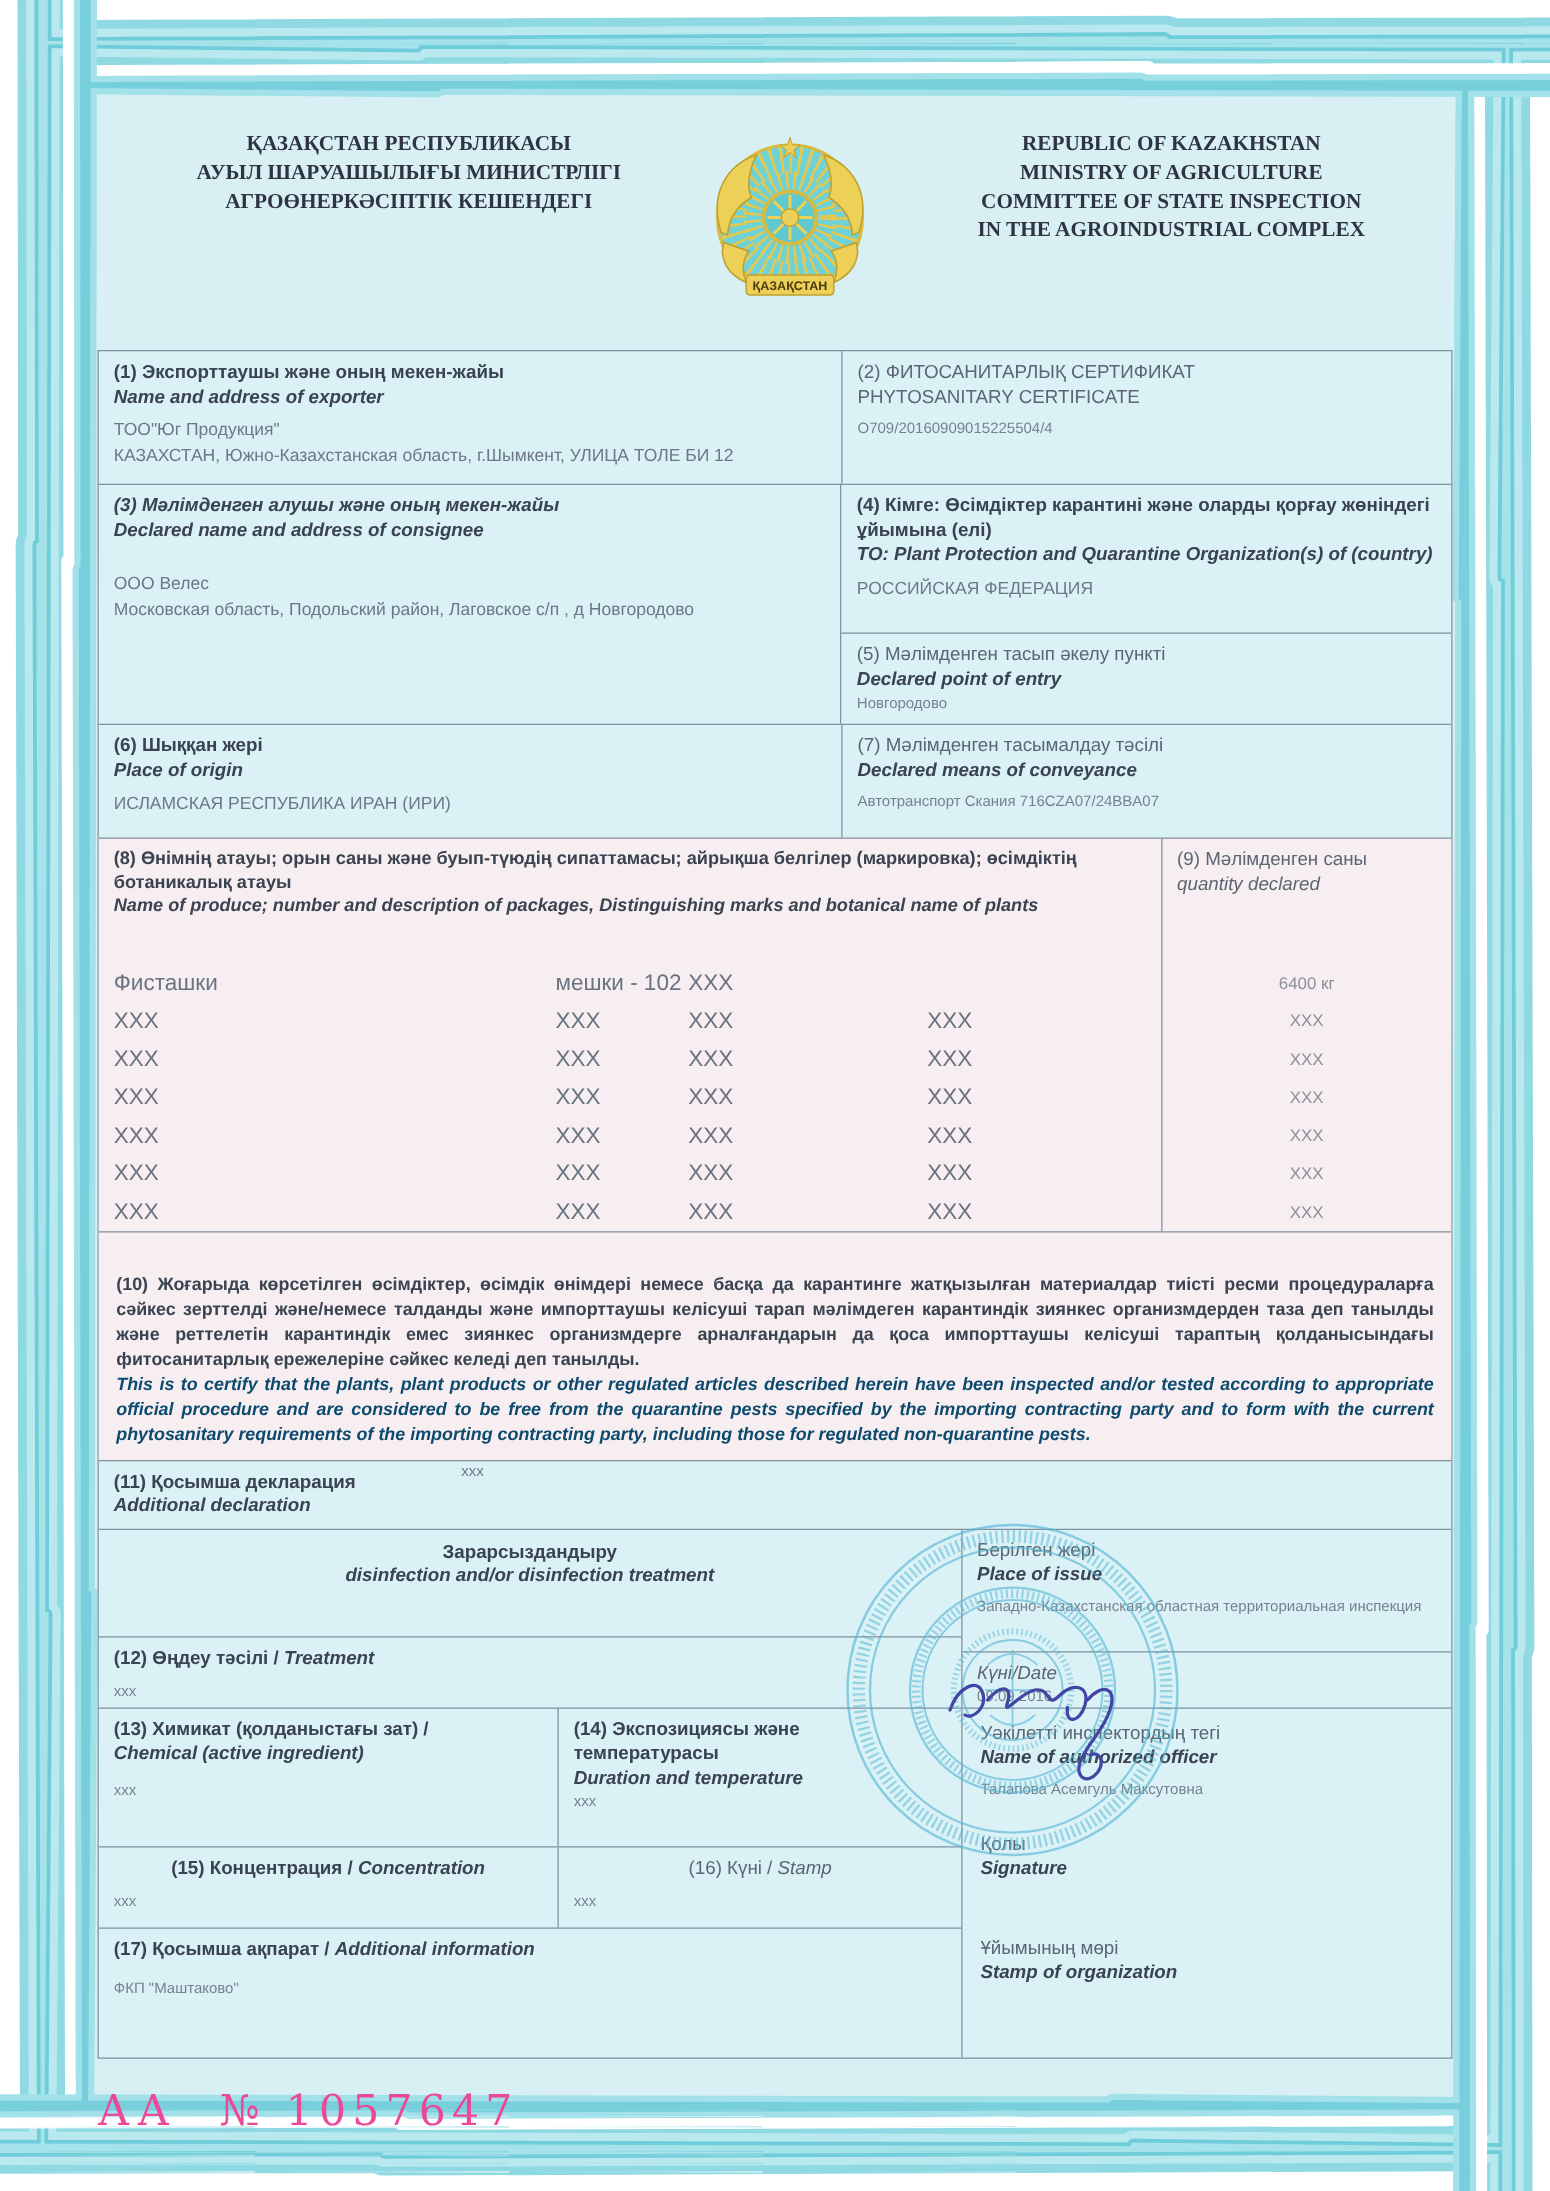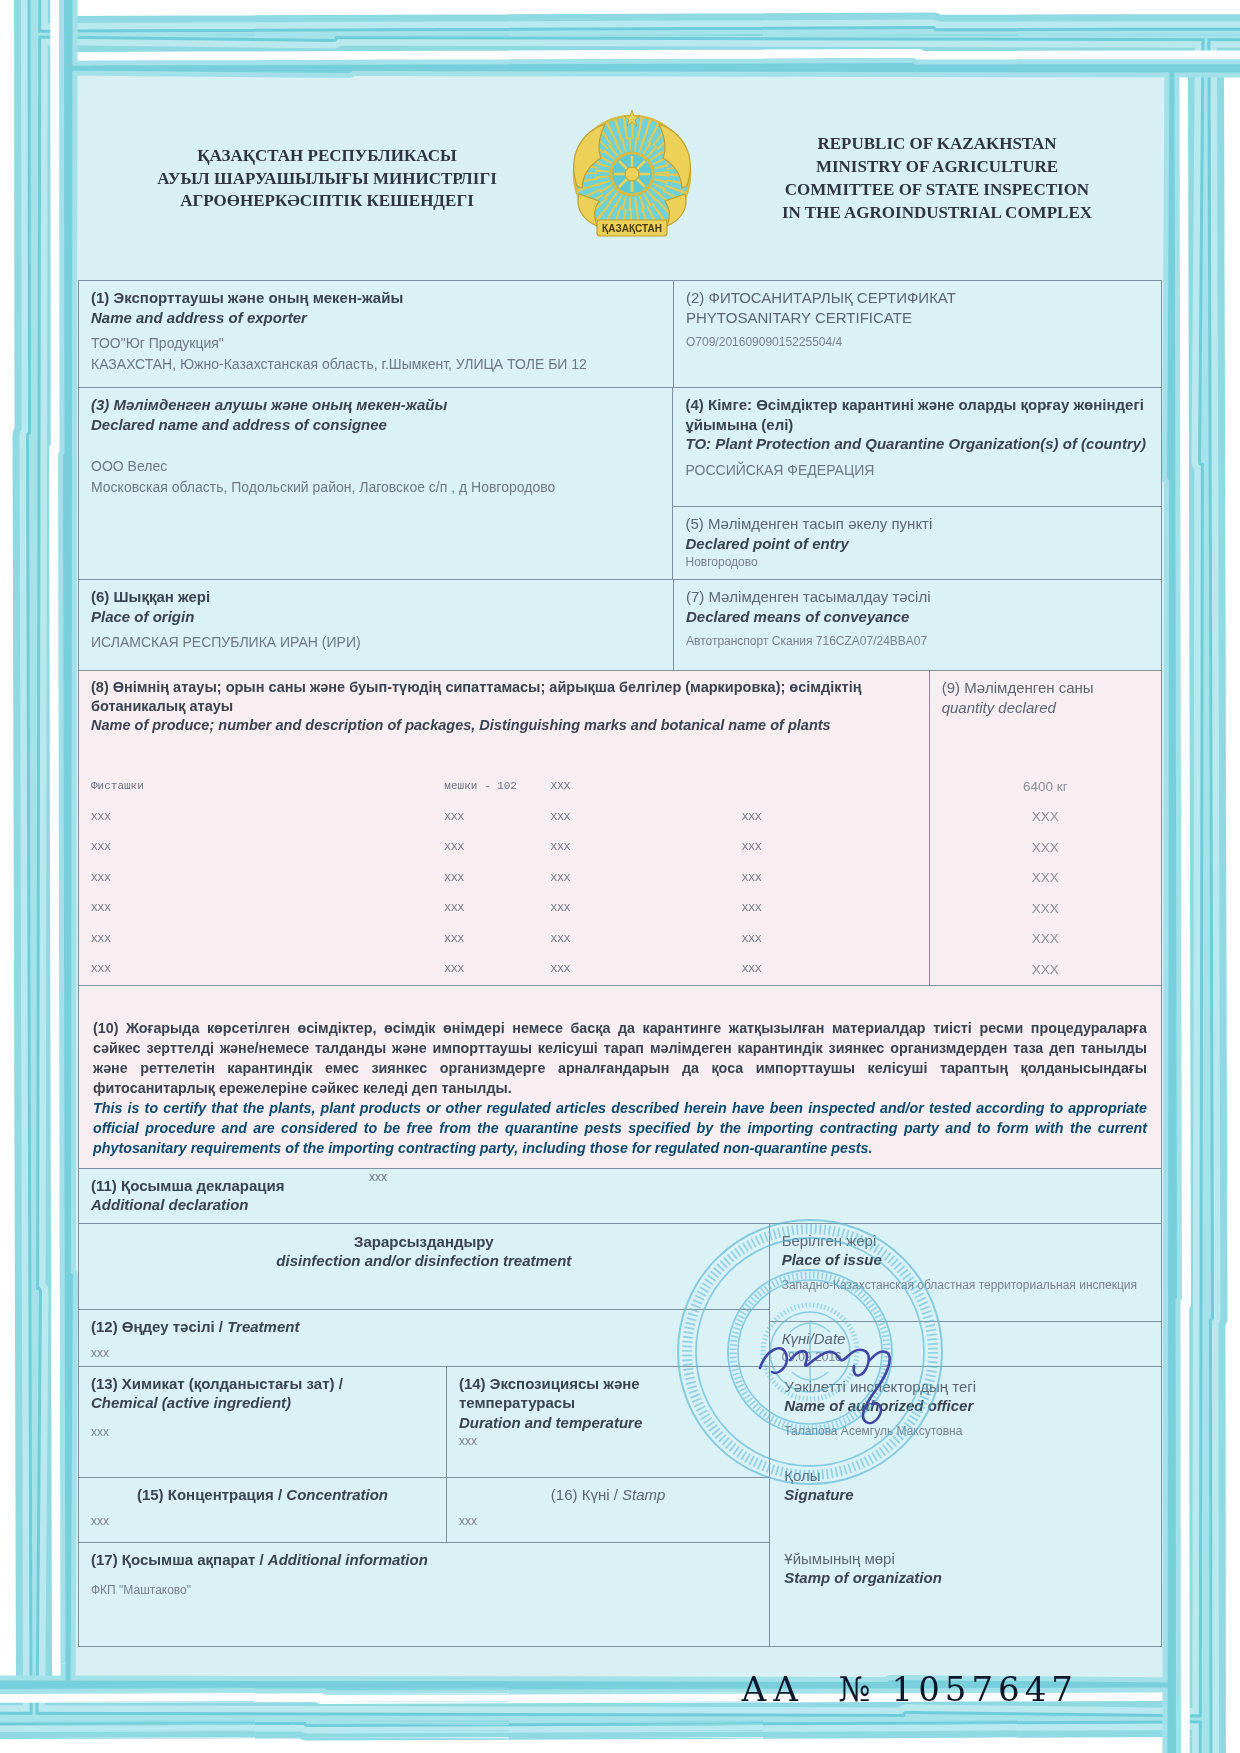--- a/index.html
+++ b/index.html
@@ -3,21 +3,21 @@
 <meta charset="utf-8">
 <style>
   html,body{margin:0;padding:0;background:#ffffff;}
   body{width:1240px;height:1753px;position:relative;font-family:"Liberation Sans",sans-serif;color:#3a4350;}
   .sheet{position:absolute;inset:0;background:#ffffff;overflow:hidden;}
   #border-svg{position:absolute;inset:0;z-index:1;pointer-events:none;}
   .paper-bg{position:absolute;left:70px;right:70px;top:72px;bottom:72px;background:#d8f0f4;z-index:0;}
   .content{position:absolute;left:78px;right:78px;top:78px;bottom:70px;z-index:2;}
 
   
-  .header{display:flex;align-items:center;margin-top:26px;padding-left:24px;}
+  .header{display:flex;margin-top:26px;padding-left:24px;}
   .header .side{flex:1;text-align:center;font-family:"Liberation Serif",serif;font-weight:bold;font-size:17px;line-height:1.35;color:#2e3540;}
   .emblem-wrap{width:160px;display:flex;justify-content:center;}
 
   
   .main-table{margin-top:26px;border:1px solid #7f909e;background:#daf1f5;}
   .row{display:flex;}
   .row + .row{border-top:1px solid #7f909e;}
   .bl{border-left:1px solid #7f909e;}
   .bb{border-bottom:1px solid #7f909e;}
   .cell{box-sizing:border-box;padding:7px 12px;}
@@ -30,21 +30,21 @@
   .val-sm{color:#78828e;font-size:12px;line-height:1.5;}
 
   .c1{width:54.9%;} .c2{width:45.1%;}
   .h-a{height:106px;} .h-f4{height:119px;} .h-f5{height:72px;} .h-c{height:90px;}
 
   
   .pink{background:#f7eef1;}
   .produce-left{width:78.6%;}
   .produce-right{width:21.4%;}
   .p-head{height:100px;}
-  .p-rows .prow{height:30.5px;display:flex;align-items:center;font-size:11px;color:#6a7480;font-family:Liberation Mono, monospace;}
+  .p-rows .prow{height:30.5px;display:flex;align-items:center;font-size:18px;color:#6a7480;}
   .pc1{width:43%;padding-left:12px;box-sizing:border-box;}
   .pc2{width:12.5%;} .pc3{width:22.5%;} .pc4{width:22%;}
   .qty-rows .prow{height:30.5px;display:flex;align-items:center;justify-content:center;font-size:13.5px;color:#8a8f99;}
 
   .para{padding:8px 14px 10px 14px;}
   .para p{margin:0;text-align:justify;font-size:14.3px;line-height:1.4;}
   .para .kk{font-weight:bold;color:#3a4350;margin-top:24px;}
   .para .en{font-weight:bold;font-style:italic;color:#0c4a6e;}
 
   .f11{height:54px;position:relative;}
@@ -60,21 +60,21 @@
   .r1314{display:flex;height:110px;}
   .r1516{display:flex;height:64px;}
   .r17{height:104px;}
   .half1{width:53.3%;} .half2{width:46.7%;}
   .center-lab{text-align:center;}
   .officer{position:relative;padding:10px 14px;box-sizing:border-box;}
   .officer .grp{margin-bottom:14px;}
   .sig-grp{margin-top:26px;}
   .stamp-grp{margin-top:44px;}
 
-  .serial{margin-top:22px;text-align:right;padding-right:84px;font-family:"DejaVu Serif",serif;font-size:34px;color:#0f172a;}
+  .serial{margin-top:22px;text-align:left;padding-right:84px;font-family:"DejaVu Serif",serif;font-size:34px;color:#ec4899;}
   .serial .series{letter-spacing:6px;margin-right:34px;}
   .serial .num{letter-spacing:5px;}
 
   .stamp{position:absolute;left:660px;top:1192px;z-index:3;opacity:0.62;}
   .signature{position:absolute;left:752px;top:1316px;z-index:4;}
   .mt2{margin-top:6px;}
 </style>
 </head>
 <body>
 

